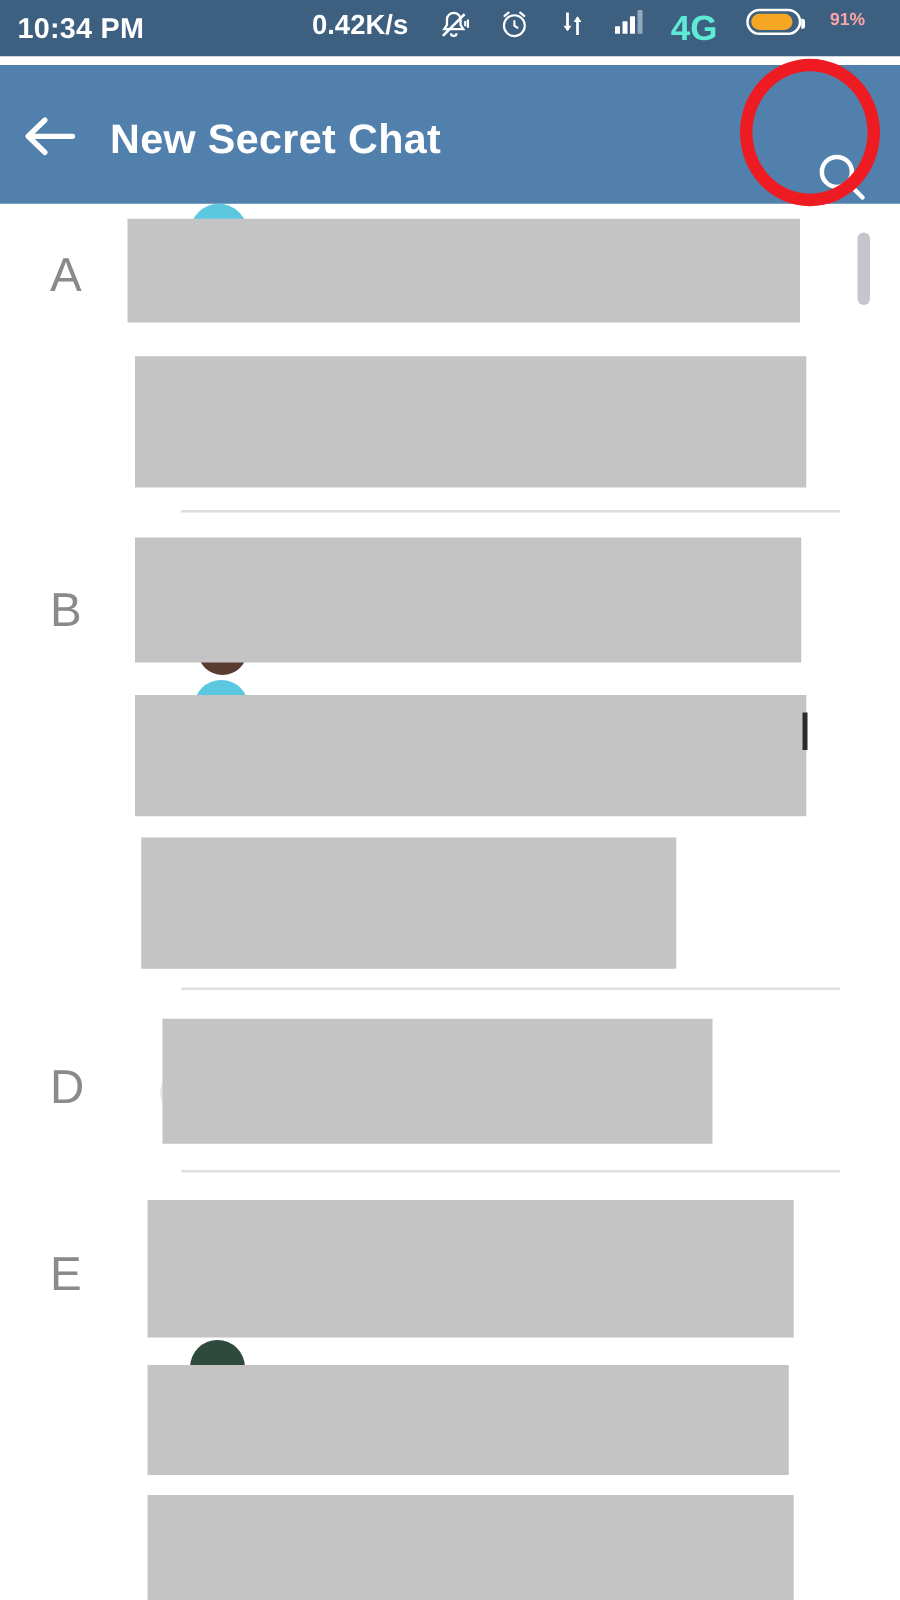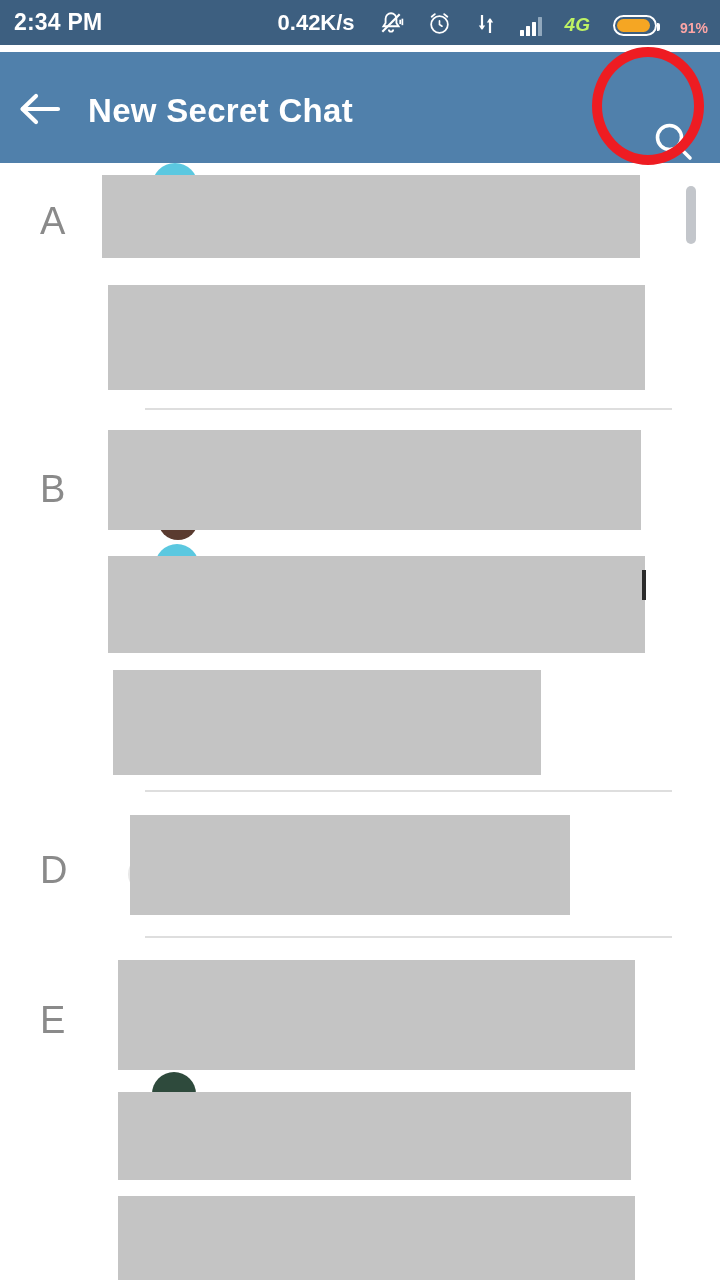--- a/index.html
+++ b/index.html
@@ -15,25 +15,25 @@
   .statusbar {
     position:absolute; left:0; top:0; width:720px; height:45px;
     background:#3d5f80; color:#ffffff;
     display:flex; align-items:center;
   }
   .sb-time {
     font-size:23px; font-weight:bold; letter-spacing:.2px;
     margin-left:14px; color:#ffffff;
   }
   .sb-right {
-    margin-left:auto; margin-right:12px;
-    display:flex; align-items:flex-end; gap:23px;
+    margin-left:auto; margin-right:28px;
+    display:flex; align-items:flex-start; gap:23px;
   }
   .sb-speed { font-size:22px; font-weight:bold; color:#ffffff; }
-  .sb-4g { font-size:19px; font-weight:bold; color:#bef264;font-style:italic; }
+  .sb-4g { font-size:28px; font-weight:bold; color:#5eead4; }
   .sb-pct { font-size:14px; font-weight:bold; color:#fca5a5; }
   .sb-ico { display:flex; align-items:center; }
 
   
   .bars { display:flex; align-items:flex-end; gap:2px; height:20px; }
   .bars i { width:4px; background:#ffffff; display:block; border-radius:.5px; }
   .bars i:nth-child(1){ height:6px; }
   .bars i:nth-child(2){ height:10px; }
   .bars i:nth-child(3){ height:14px; }
   .bars i:nth-child(4){ height:19px; background:#91a8bd; }
@@ -94,21 +94,21 @@
     position:absolute; left:686px; top:186px; width:10px; height:58px;
     background:#c3c6cb; border-radius:6px; cursor:pointer;
   }
 </style>
 </head>
 <body>
 
 <div id="screen">
 
   <div class="statusbar">
-    <div class="sb-time">2:34 PM</div>
+    <div class="sb-time">10:34 PM</div>
     <div class="sb-right">
       <div class="sb-speed">0.42K/s</div>
 
       <span class="sb-ico">
         <svg width="26" height="26" viewBox="0 0 24 24">
           <path d="M12 3a5 5 0 0 0-5 5v4l-2 3h14l-2-3V8a5 5 0 0 0-5-5z" fill="none" stroke="#ffffff" stroke-width="1.7"></path>
           <path d="M10 18a2 2 0 0 0 4 0" fill="none" stroke="#ffffff" stroke-width="1.7"></path>
           <line x1="4" y1="20" x2="20" y2="4" stroke="#ffffff" stroke-width="2"></line>
           <line x1="20.5" y1="9" x2="20.5" y2="13" stroke="#ffffff" stroke-width="1.6"></line>
           <line x1="22.5" y1="8" x2="22.5" y2="14" stroke="#ffffff" stroke-width="1.6"></line>

